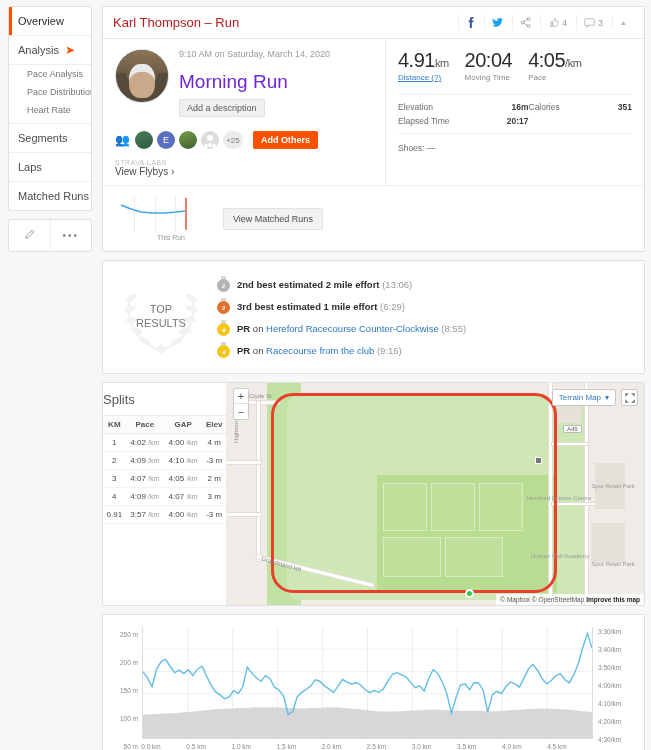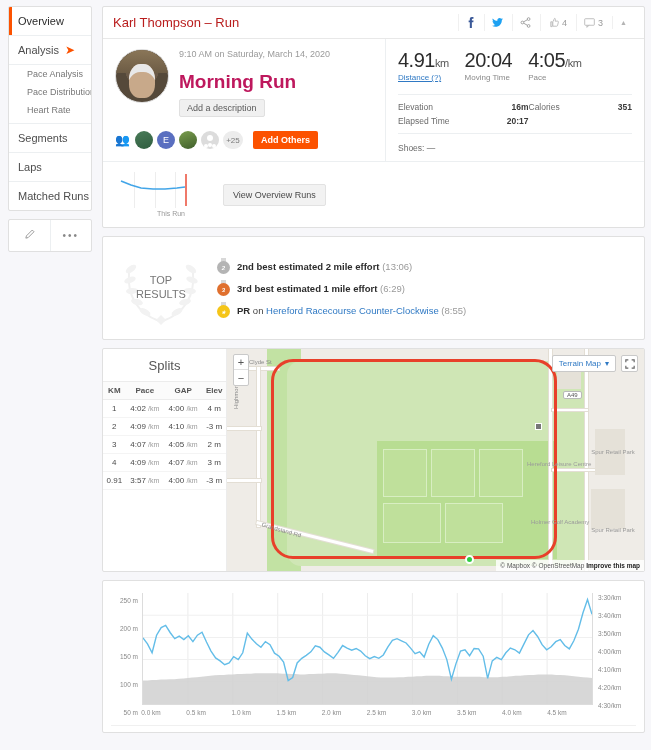--- a/index.html
+++ b/index.html
@@ -73,21 +73,21 @@
   .avatar-big::before {
     content:""; position:absolute; left:0; top:0; right:0; height:45%;
     background: linear-gradient(180deg,#8a7658 0%, #6d5c45 100%);
   }
   .avatar-big::after {
     content:""; position:absolute; left:50%; top:26%; width:26px; height:34px;
     transform:translateX(-50%); border-radius:44% 44% 40% 40%;
     background:#c8a98a; box-shadow: 0 10px 0 -2px #e8e8e8 inset;
   }
   .act-date { font-size: 9px; color: #9a9a9a; margin-bottom: 1px; }
-  .act-name { font-size: 19px; font-weight: bold; color: #be185d; margin-bottom: 6px; margin-top: 12px; }
+  .act-name { font-size: 19px; font-weight: normal; color: #6d28d9; margin-bottom: 6px; margin-top: 12px; }
   .btn-desc {
     display: inline-block; background: #f0f0f0; border: 1px solid #e0e0e0;
     border-radius: 2px; font-size: 9px; padding: 3px 7px; color: #5a5a5a; cursor: pointer;
   }
   .act-people { display: flex; align-items: center; gap: 4px; margin-top: 14px; }
   .grp-icon { color: #c2c2c2; font-size: 12px; margin-right: 1px; }
   .av { width: 18px; height: 18px; border-radius: 50%; flex: 0 0 18px; }
   .av1 { background: linear-gradient(160deg,#4a7c59,#2f5d3f); }
   .av2 { background: #5a6fc0; color: #fff; font-size: 9px; display: flex; align-items: center; justify-content: center; }
   .av3 { background: linear-gradient(160deg,#7b9e4e,#3f5e2b); }
@@ -161,21 +161,21 @@
   .m-silver i { background: #b4b4b4; }
   .m-bronze i { background: #e0702e; }
   .m-gold i { background: #f5c518; }
   .ach b { color: #2c2c2c; }
   .ach a { color: #2f79c4; text-decoration: none; margin-top: 12px; }
   .ach .tm { color: #9a9a9a; }
 
   
   .smrow { display: flex; }
   .splits { flex: 0 0 124px; border-right: 1px solid #ececec; }
-  .splits-h { text-align: center; font-size: 13px; color: #555; padding: 9px 0 8px; }
+  .splits-h { text-align: left; font-size: 13px; color: #555; padding: 9px 0 8px; }
   .splits table { width: 100%; border-collapse: collapse; font-size: 8px; }
   .splits th {
     font-size: 8px; color: #555; font-weight: bold; padding: 4px 2px;
     border-top: 1px solid #ececec; border-bottom: 1px solid #ececec; background: #fbfbfb;
   }
   .splits td { padding: 4px 2px; text-align: center; color: #4a4a4a; border-bottom: 1px solid #f4f4f4; }
   .splits td.km { font-weight: normal; }
   .splits .un { color: #9a9a9a; font-size: 7px; }
 
   
@@ -369,20 +369,24 @@
             </div>
           </div>
           <div class="act-people">
             <span class="grp-icon">👥</span>
             <div class="av av1"></div>
             <div class="av av2">E</div>
             <div class="av av3"></div>
             <div class="av av4"></div>
             <div class="av-more">+25</div>
             <div class="btn-orange">Add Others</div>
+          </div>
+          <div class="labs">
+            <div class="labs-k">STRAVA LABS</div>
+            <div class="labs-v">View Flybys ›</div>
           </div>
         </div>
 
         <div class="act-right">
           <div class="stats-row">
             <div class="stat">
               <div class="big"><span>4.91</span><span class="u">km</span></div>
               <div class="lbl link">Distance (?)</div>
             </div>
             <div class="stat">
@@ -427,21 +431,21 @@
                   <i></i>
                 </div>
               <svg width="80" height="36" viewBox="0 0 80 36" style="position:absolute;inset:0;">
                 <polyline points="6,9 16,13 26,16 38,17 50,17 62,16 70,15" fill="none" stroke="#42a5e8" stroke-width="1.6"></polyline>
                 <line x1="71" y1="2" x2="71" y2="34" stroke="#e8402a" stroke-width="1.4"></line>
               </svg>
             </div>
             <div class="spark-lbl" style="margin-left:32px;">This Run</div>
           </div>
           <div style="flex:1;display:flex;justify-content:flex-start;padding-left:14px;">
-            <div class="btn-grey">View Overview Runs</div>
+            <div class="btn-grey">View Matched Runs</div>
           </div>
         </div>
       </div>
     </div>
 
     <div class="card">
       <div class="tres">
         <div class="laurel">
           <svg width="92" height="78" viewBox="0 0 92 78" style="position:absolute;inset:0;">
             <g fill="none" stroke="#f0f0f0" stroke-width="2">
@@ -478,20 +482,26 @@
             <span class="medal m-bronze">
                 <i>3</i>
               </span>
             <span><b>3rd best estimated 1 mile effort</b> <span class="tm">(6:29)</span></span>
           </div>
           <div class="ach-row">
             <span class="medal m-gold">
                 <i style="font-size:5px;">★</i>
               </span>
             <span><b>PR</b><span> on </span><a href="#">Hereford Racecourse Counter-Clockwise</a> <span class="tm">(8:55)</span></span>
+          </div>
+          <div class="ach-row">
+            <span class="medal m-gold">
+                <i style="font-size:5px;">★</i>
+              </span>
+            <span><b>PR</b><span> on </span><a href="#">Racecourse from the club</a> <span class="tm">(9:16)</span></span>
           </div>
         </div>
       </div>
     </div>
 
     <div class="card">
       <div class="smrow">
         <div class="splits">
           <div class="splits-h">Splits</div>
           <table>

